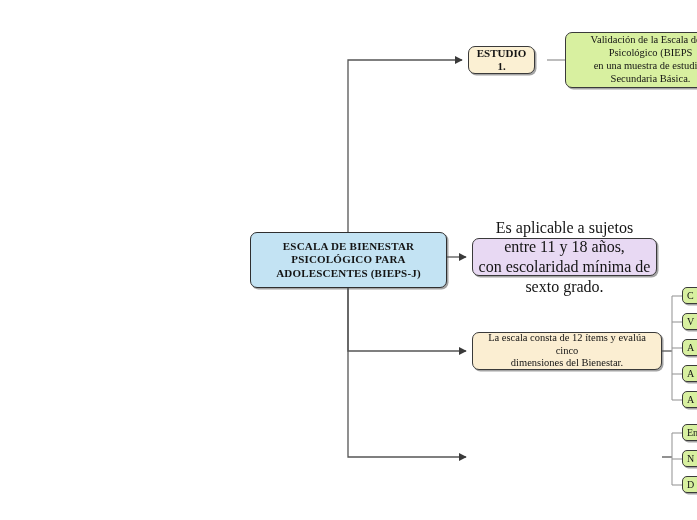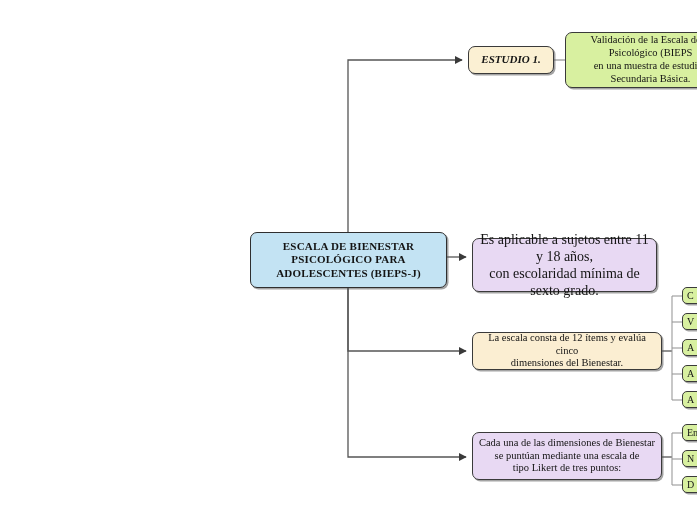--- a/index.html
+++ b/index.html
@@ -55,44 +55,43 @@
     font-weight: bold;
     font-size: 11px;
     letter-spacing: .2px;
     align-items: center;
   }
 
   
   .n-study {
     left: 468px;
     top: 46px;
-    width: 86px;
+    width: 67px;
     height: 28px;
     background: #fbf0d3;
     font-weight: bold;
     font-size: 11px;
-    font-style: italic;
   }
 
   
   .n-green-big {
     left: 565px;
     top: 32px;
     width: 171px;
     height: 56px;
     background: #d8f0a0;
     font-size: 10.5px;
   }
   .n-purple-1 {
     left: 472px;
     top: 238px;
     width: 185px;
-    height: 54px;
+    height: 38px;
     background: #e8d9f3;
-    font-size: 14px;
+    font-size: 16px;
   }
   .n-orange-1 {
     left: 472px;
     top: 332px;
     width: 190px;
     height: 38px;
     background: #fbeed2;
     font-size: 10.5px;
   }
   .n-purple-2 {
@@ -190,25 +189,20 @@
   <div class="node n-purple-1">
     <span class="node-text">Es aplicable a sujetos entre 11 y 18 años,
 con escolaridad mínima de sexto grado.</span>
   </div>
 
   <div class="node n-orange-1">
     <span class="node-text">La escala consta de 12 ítems y evalúa cinco
 dimensiones del Bienestar.</span>
   </div>
 
-  <div class="node n-purple-2">
-    <span class="node-text">Cada una de las dimensiones de Bienestar
-se puntúan mediante una escala de
-tipo Likert de tres puntos:</span>
-  </div>
 
   <div class="chip c1">
     <span class="chip-text">C</span>
   </div>
   <div class="chip c2">
     <span class="chip-text">V</span>
   </div>
   <div class="chip c3">
     <span class="chip-text">A</span>
   </div>

